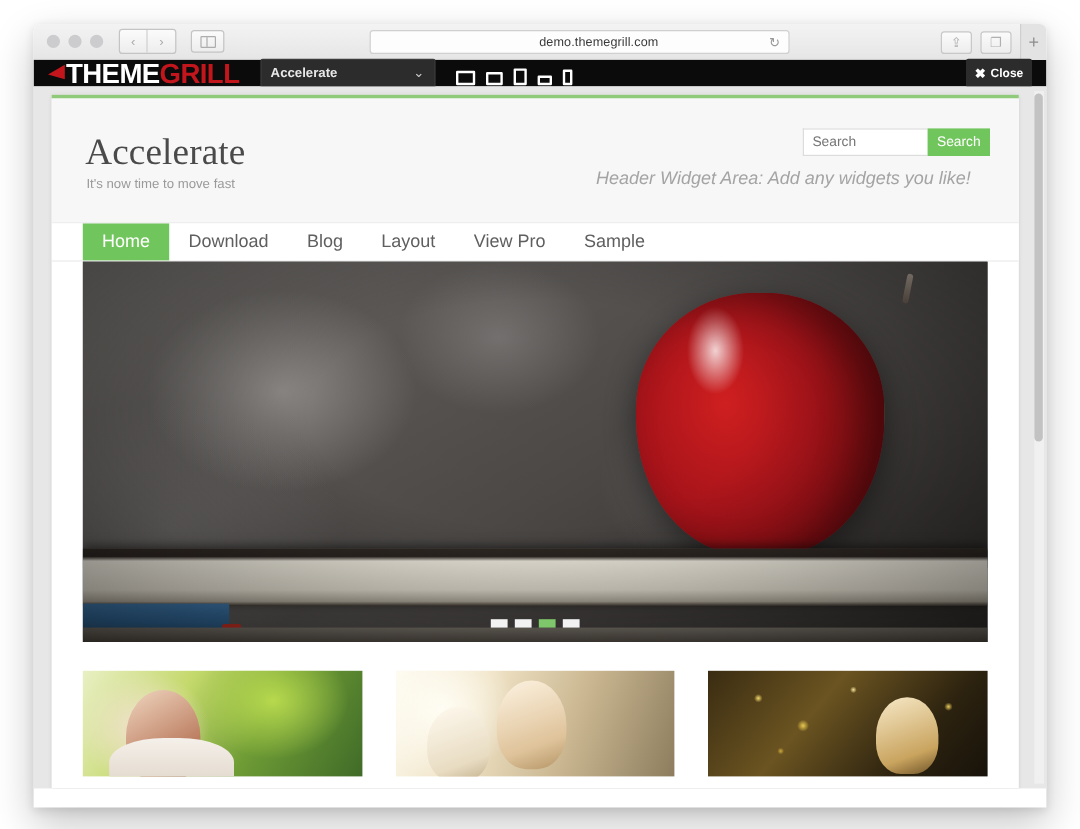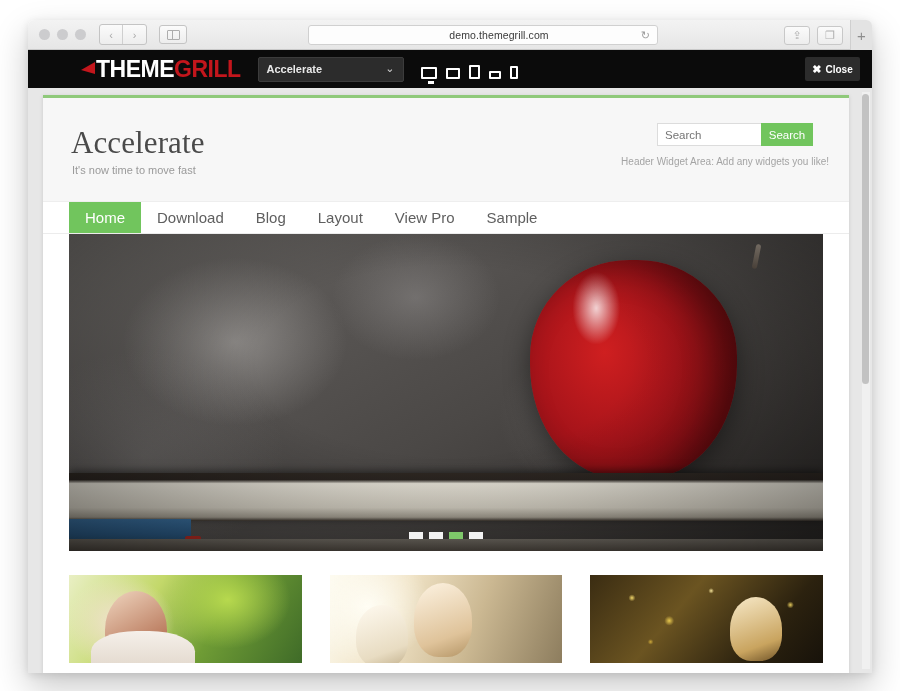--- a/index.html
+++ b/index.html
@@ -127,26 +127,25 @@
   .plus-btn {
     width: 22px; height: 30px;
     background: #e3e3e3;
     border-left: 1px solid #cfcfcf;
     display:flex; align-items:center; justify-content:center;
     color:#8d8d8d; font-size: 15px; font-weight: 300;
   }
 
   
   .customizer-bar {
-    height: 38px;
+    height: 22px;
     background: #0b0b0b;
     display: flex;
     align-items: center;
     position: relative;
-    padding-left: 41px;
   }
   .tg-logo {
     display:flex; align-items:center;
     margin-left: 12px;
   }
   .tg-flame {
     width: 0; height: 0;
     margin-right: 1px;
     border-top: 6px solid transparent;
     border-bottom: 6px solid transparent;
@@ -248,21 +247,21 @@
   }
   .site-tagline {
     position: absolute;
     left: 29px; top: 66px;
     font-size: 11px;
     color: #9a9a9a;
   }
 
   .search-wrap {
     position: absolute;
-    right: 36px; top: 25px;
+    right: 24px; top: 25px;
     display: flex;
   }
   .search-input {
     width: 104px; height: 23px;
     border: 1px solid #dcdcdc;
     border-right: none;
     background: #ffffff;
     font-size: 11.5px;
     color: #9d9d9d;
     padding: 0 7px;
@@ -273,23 +272,24 @@
     width: 52px; height: 23px;
     background: #71c55d;
     border: none;
     color: #ffffff;
     font-size: 11.5px;
     font-family: "Liberation Sans", sans-serif;
     cursor: pointer;
   }
   .widget-note {
     position: absolute;
-    right: 20px; top: 58px;
-    font-size: 10px;
+    right: 40px; top: 58px;
+    font-size: 15px;
     color: #a4a4a4;
+    font-style: italic;
   }
 
   
   .site-nav {
     height: 32px;
     background: #ffffff;
     display: flex;
     align-items: stretch;
     padding-left: 26px;
     border-bottom: 1px solid #ececec;

